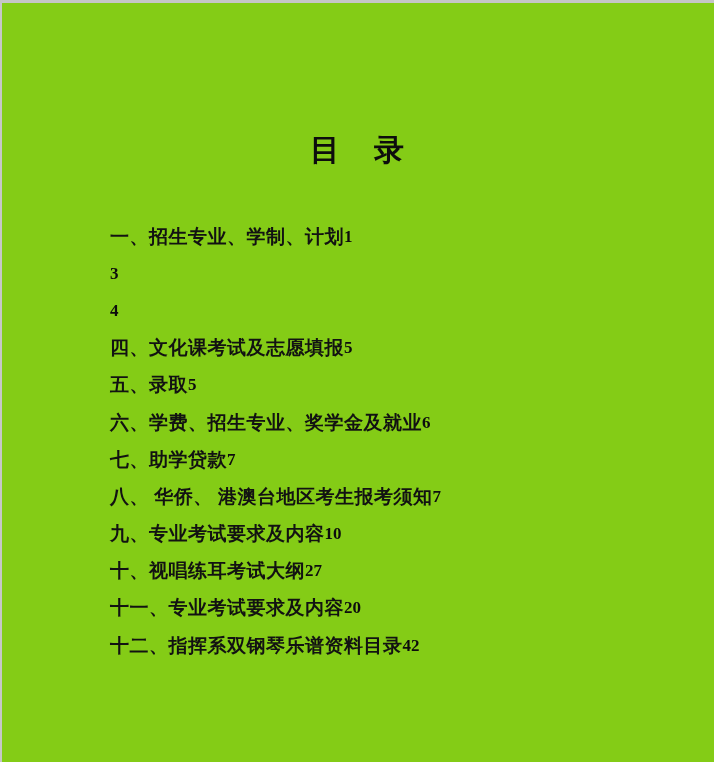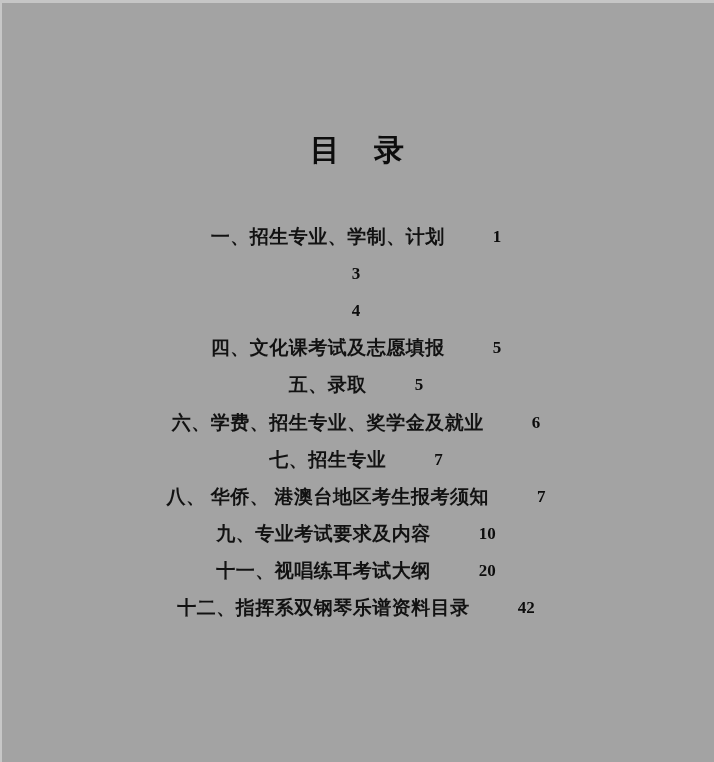--- a/index.html
+++ b/index.html
@@ -5,21 +5,21 @@
   html, body {
     margin: 0;
     padding: 0;
     background: #ffffff;
   }
   .page {
     position: relative;
     width: 714px;
     height: 762px;
     box-sizing: border-box;
-    background: #a3a3a3;
+    background: #84cc16;
     border-top: 3px solid #c6c6c6;
     border-left: 2px solid #c7c7c7;
     font-family: "Liberation Serif", serif;
     color: #111111;
     overflow: hidden;
   }
   .doc-title {
     margin-top: 130px;
     text-align: center;
     font-size: 30px;
@@ -27,24 +27,23 @@
     font-weight: bold;
     letter-spacing: 2px;
     color: #0d0d0d;
   }
   .toc {
     margin: 51px 0 0 108px;
     width: 492px;
   }
   .toc-row {
     display: flex;
-    justify-content: center;
+    justify-content: flex-start;
     align-items: center;
     height: 37.2px;
-    gap: 48px;
   }
   .toc-label {
     font-size: 19px;
     font-weight: bold;
     letter-spacing: 0.5px;
     white-space: pre;
     color: #121212;
   }
   .toc-page {
     font-size: 17px;
@@ -82,37 +81,41 @@
     <span class="toc-label">五、录取</span>
     <span class="toc-page">5</span>
   </div>
 
   <div class="toc-row">
     <span class="toc-label">六、学费、招生专业、奖学金及就业</span>
     <span class="toc-page">6</span>
   </div>
 
   <div class="toc-row">
-    <span class="toc-label">七、招生专业</span>
+    <span class="toc-label">七、助学贷款</span>
     <span class="toc-page">7</span>
   </div>
 
   <div class="toc-row">
     <span class="toc-label">八、 华侨、 港澳台地区考生报考须知</span>
     <span class="toc-page">7</span>
   </div>
 
   <div class="toc-row">
     <span class="toc-label">九、专业考试要求及内容</span>
     <span class="toc-page">10</span>
   </div>
 
+  <div class="toc-row">
+    <span class="toc-label">十、视唱练耳考试大纲</span>
+    <span class="toc-page">27</span>
+  </div>
 
   <div class="toc-row">
-    <span class="toc-label">十一、视唱练耳考试大纲</span>
+    <span class="toc-label">十一、专业考试要求及内容</span>
     <span class="toc-page">20</span>
   </div>
 
   <div class="toc-row">
     <span class="toc-label">十二、指挥系双钢琴乐谱资料目录</span>
     <span class="toc-page">42</span>
   </div>
 </div>
 </div>
 

